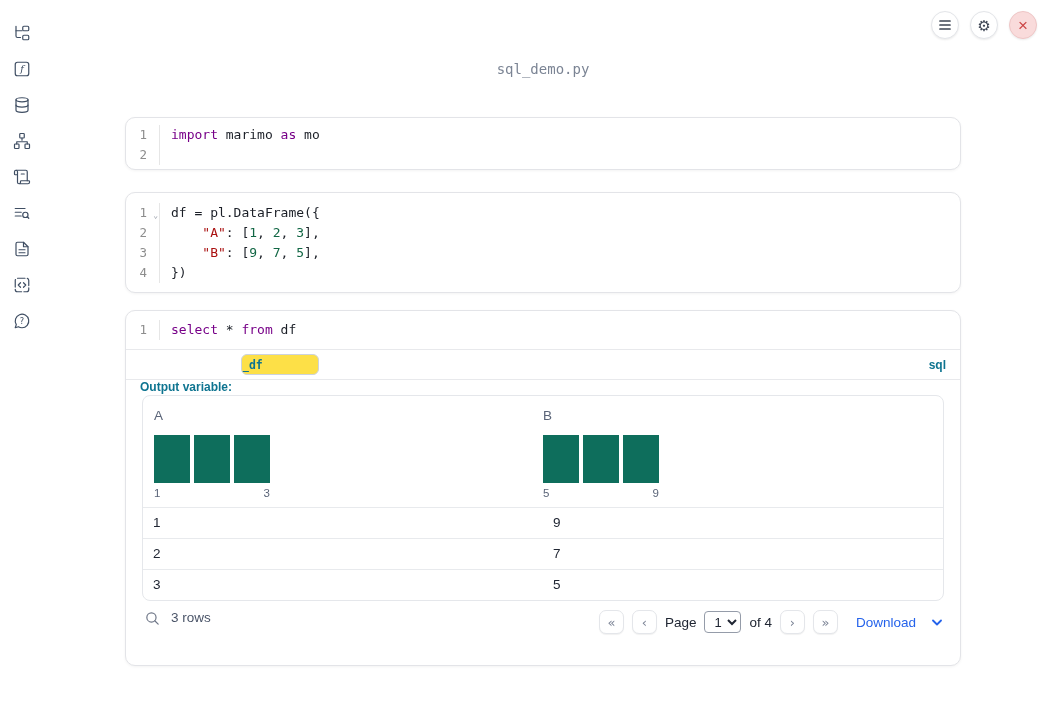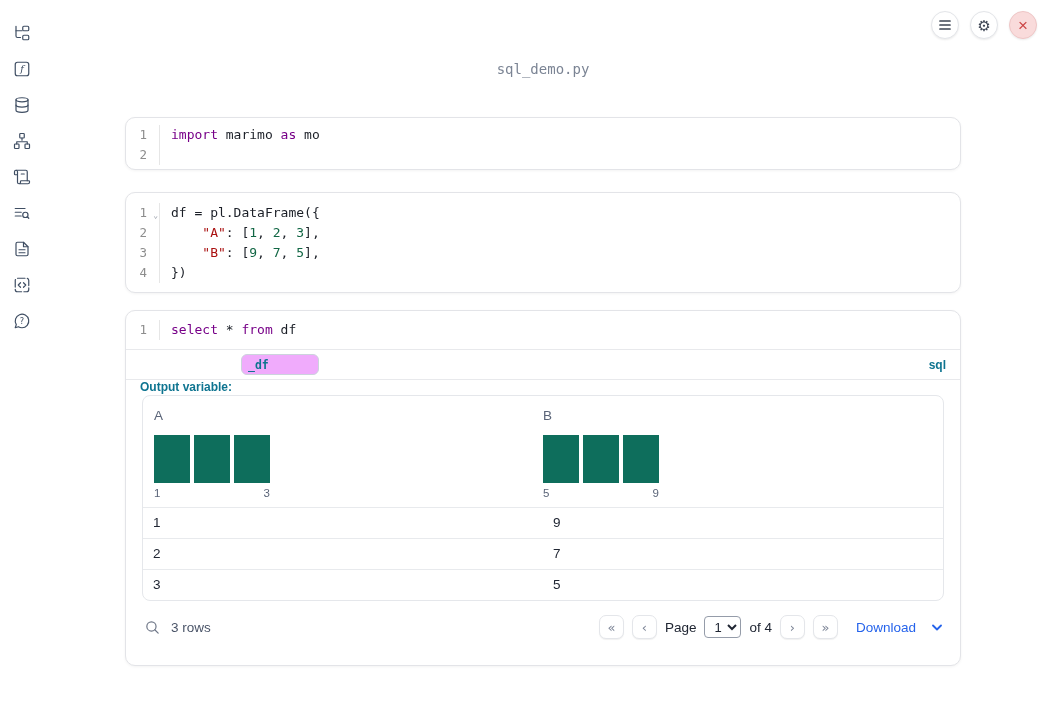--- a/index.html
+++ b/index.html
@@ -63,36 +63,36 @@
   .tk-pl { color:#1b1f27; }
   
   .sql-meta {
     height:30px; display:flex; align-items:center; padding:0 14px;
     border-bottom:1px solid #e8e9ec; gap:9px;
   }
   .outvar-label { font-size:12px; font-weight:bold; color:#0e7490;margin-top:44px; }
   .outvar-input {
     width:78px; height:21px; border:1px solid #ccd3dd; border-radius:6px;
     font-family:"DejaVu Sans Mono", monospace; font-size:11.5px; font-weight:bold;
-    color:#0e7490; padding:0 6px; outline:none; background:#f0abfc;
+    color:#0e7490; padding:0 0; outline:none; background:#fde047;
   }
   .sql-lang { margin-left:auto; font-size:12px; font-weight:bold; color:#0e7490; }
   
   .output-area { padding:15px 16px 0 16px; }
   .tbl-card { border:1px solid #e5e7eb; border-radius:8px; overflow:hidden; }
   .tbl-head { display:grid; grid-template-columns:1fr 1fr; padding:12px 11px 8px 11px; }
   .col-head {}
   .col-name { font-size:13.5px; color:#5a6478; }
   .hist { display:flex; gap:4px; margin-top:12px; height:48px; align-items:flex-end; }
   .hist-bar { width:36px; height:48px; background:#0e6e5c; }
   .hist-labels { width:116px; display:flex; justify-content:space-between; margin-top:4px; font-size:11.5px; color:#5a6478; }
   .trow { display:grid; grid-template-columns:1fr 1fr; border-top:1px solid #e8eaed; }
   .tcell { padding:7px 10px 8px 10px; font-size:13.5px; color:#202633; }
   
-  .tbl-footer { display:flex; align-items:center; margin-top:9px; padding:0 2px; height:34px; }
+  .tbl-footer { display:flex; align-items:flex-start; margin-top:9px; padding:0 2px; height:34px; }
   .search-btn { display:flex; align-items:center; cursor:pointer; }
   .search-btn svg { stroke:#6e7687; fill:none; stroke-width:1.7; stroke-linecap:round; }
   .rowcount { margin-left:10px; font-size:13.5px; color:#4a5468; }
   .pager { margin-left:auto; display:flex; align-items:center; gap:8px; }
   .pg-btn {
     width:25px; height:24px; border:1px solid #e4e6ea; border-radius:7px; background:#fff;
     box-shadow:0 1px 1px rgba(0,0,0,.06); color:#7c8496; font-size:13px;
     display:flex; align-items:center; justify-content:center; cursor:pointer;
     font-family:"DejaVu Sans", sans-serif;
   }

